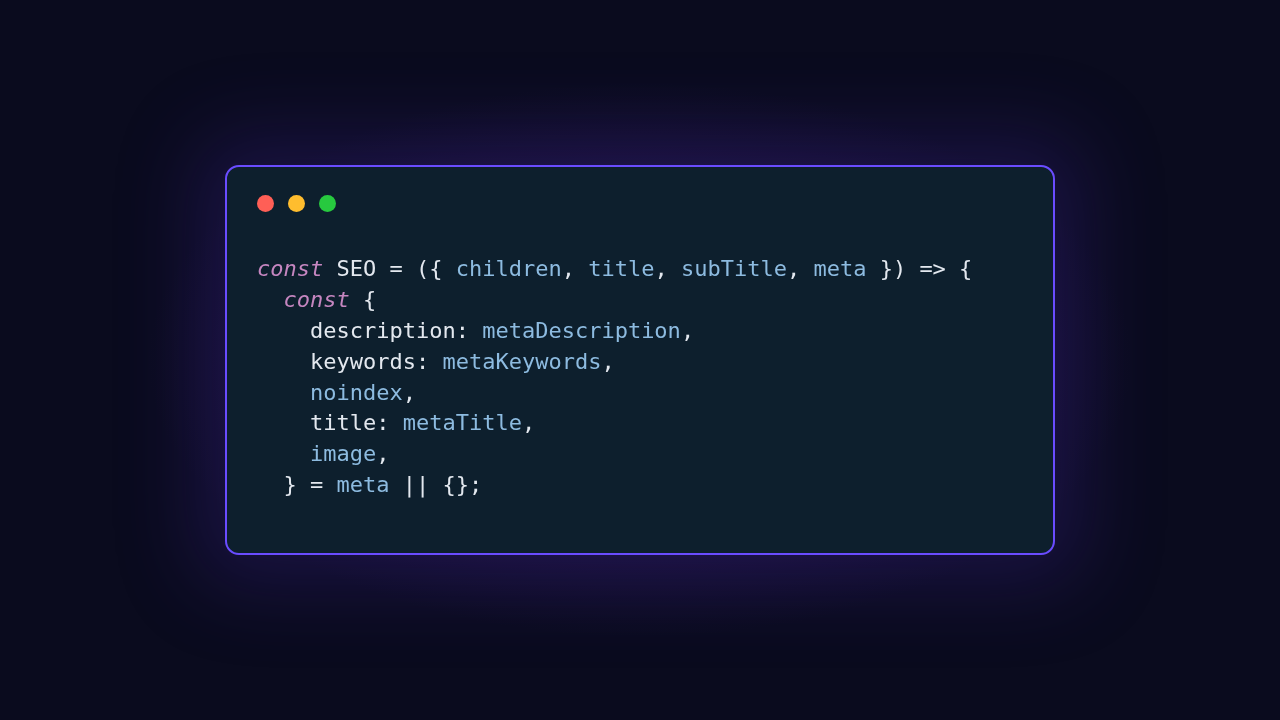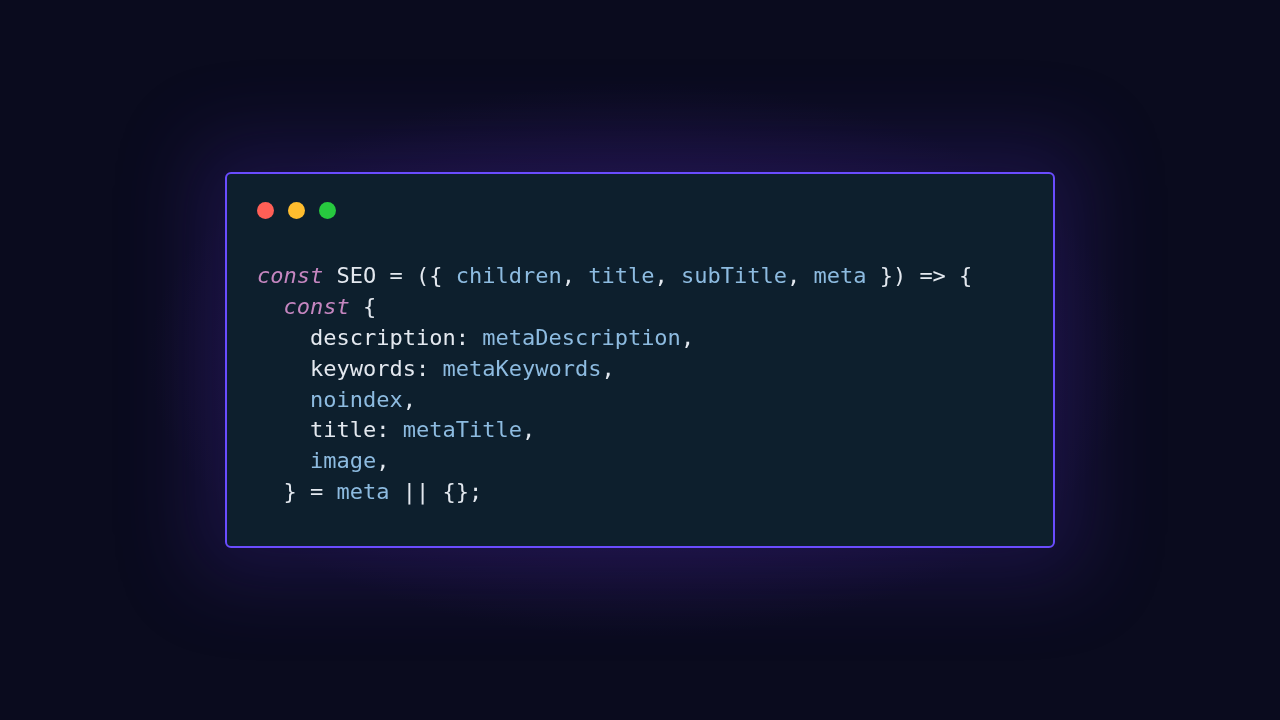--- a/index.html
+++ b/index.html
@@ -8,24 +8,24 @@
     background: #0a0b1e;
     background: radial-gradient(ellipse 55% 55% at 50% 50%, rgba(60,30,120,0.55) 0%, rgba(10,11,30,0) 70%), #0a0b1e;
     font-family: ui-monospace, "SF Mono", "Menlo", "Consolas", monospace;
     display: flex;
     align-items: center;
     justify-content: center;
   }
   .card {
     width: 830px;
     border: 2px solid #6a4cff;
-    border-radius: 6px;
+    border-radius: 14px;
     background: #0d1f2d;
     box-shadow: 0 0 80px 30px rgba(70,40,170,0.25);
-    padding: 28px 30px 38px 30px;
+    padding: 28px 30px 52px 30px;
   }
   .traffic {
     display: flex;
     gap: 14px;
     margin-bottom: 42px;
   }
   .dot {
     width: 17px; height: 17px; border-radius: 50%;
   }
   .dot.red    { background: #ff5f56; }

